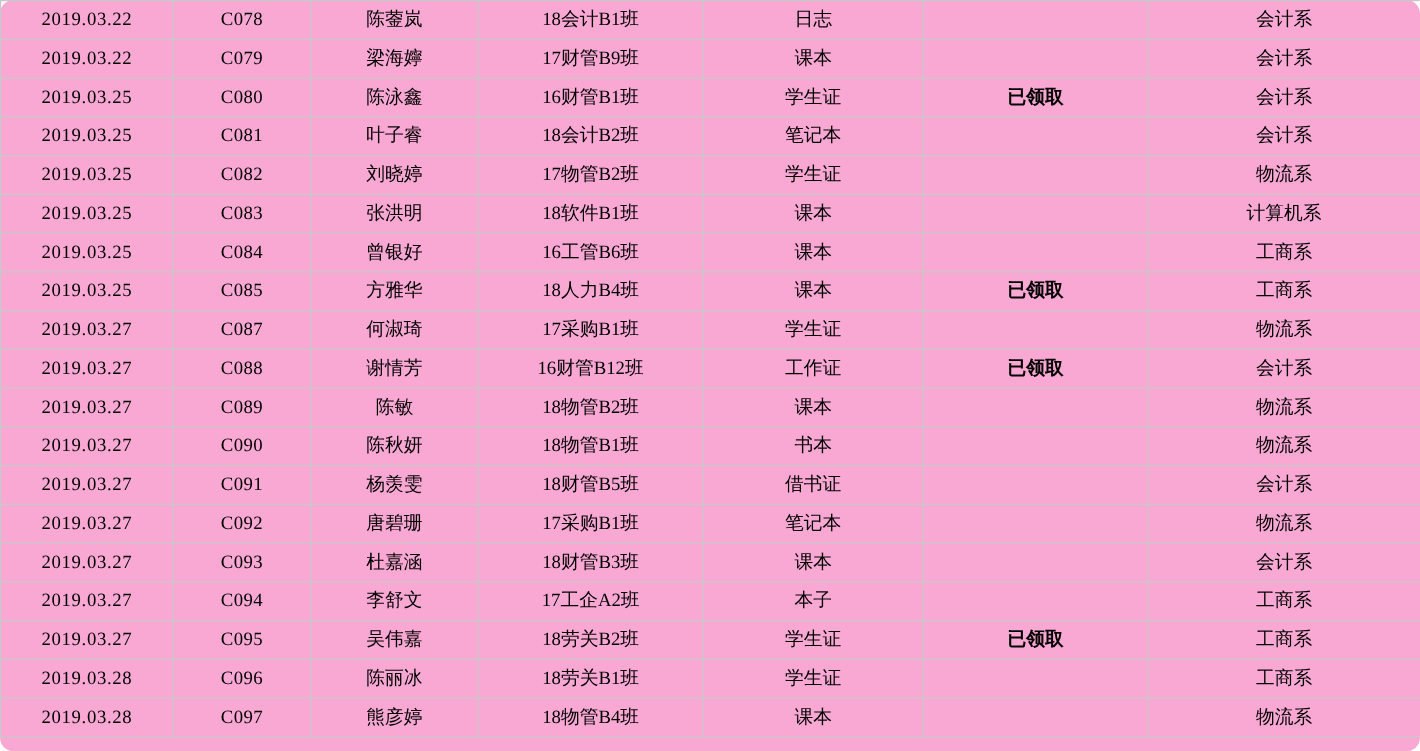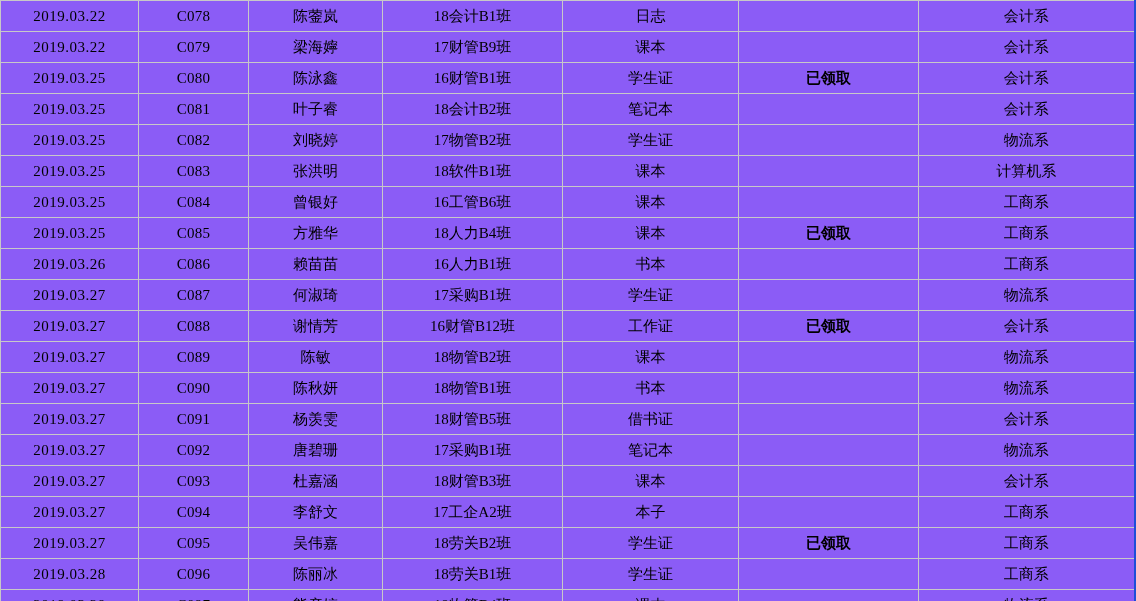--- a/index.html
+++ b/index.html
@@ -10,21 +10,22 @@
   body {
     width: 1136px;
     height: 601px;
     font-family: "Liberation Serif", "DejaVu Serif", serif;
     overflow: hidden;
   }
   .sheet {
     width: 1136px;
     height: 601px;
     position: relative;
-    background: #8b5cf6;
+    background: #f9a8d4;
+    border-radius: 11px;
   }
   table.lost-items-table {
     border-collapse: collapse;
     table-layout: fixed;
     width: 1136px;
     border-spacing: 0;
   }
   table.lost-items-table col.c-date   { width: 138px; }
   table.lost-items-table col.c-id     { width: 110px; }
   table.lost-items-table col.c-name   { width: 134px; }
@@ -54,21 +55,21 @@
     letter-spacing: 0.3px;
   }
   td.cell-status {
     color: #cc0000;
     font-weight: bold;
     font-size: 15px;
     margin-left: 23px;
   }
   
   table.lost-items-table tr td:last-child {
-    border-right: 6px solid #1d4ed8;
+    border-right: 2px solid #1d4ed8;
   }
 </style>
 </head>
 <body>
 
 <div class="sheet">
   <table class="lost-items-table">
     <colgroup>
       <col class="c-date">
       <col class="c-id">
@@ -145,29 +146,20 @@
         <tr>
           <td class="cell-date">2019.03.25</td>
           <td class="cell-id">C085</td>
           <td class="cell-name">方雅华</td>
           <td class="cell-class">18人力B4班</td>
           <td class="cell-item">课本</td>
           <td class="cell-status">已领取</td>
           <td class="cell-dept">工商系</td>
         </tr>
         <tr>
-          <td class="cell-date">2019.03.26</td>
-          <td class="cell-id">C086</td>
-          <td class="cell-name">赖苗苗</td>
-          <td class="cell-class">16人力B1班</td>
-          <td class="cell-item">书本</td>
-          <td class="cell-status"></td>
-          <td class="cell-dept">工商系</td>
-        </tr>
-        <tr>
           <td class="cell-date">2019.03.27</td>
           <td class="cell-id">C087</td>
           <td class="cell-name">何淑琦</td>
           <td class="cell-class">17采购B1班</td>
           <td class="cell-item">学生证</td>
           <td class="cell-status"></td>
           <td class="cell-dept">物流系</td>
         </tr>
         <tr>
           <td class="cell-date">2019.03.27</td>

